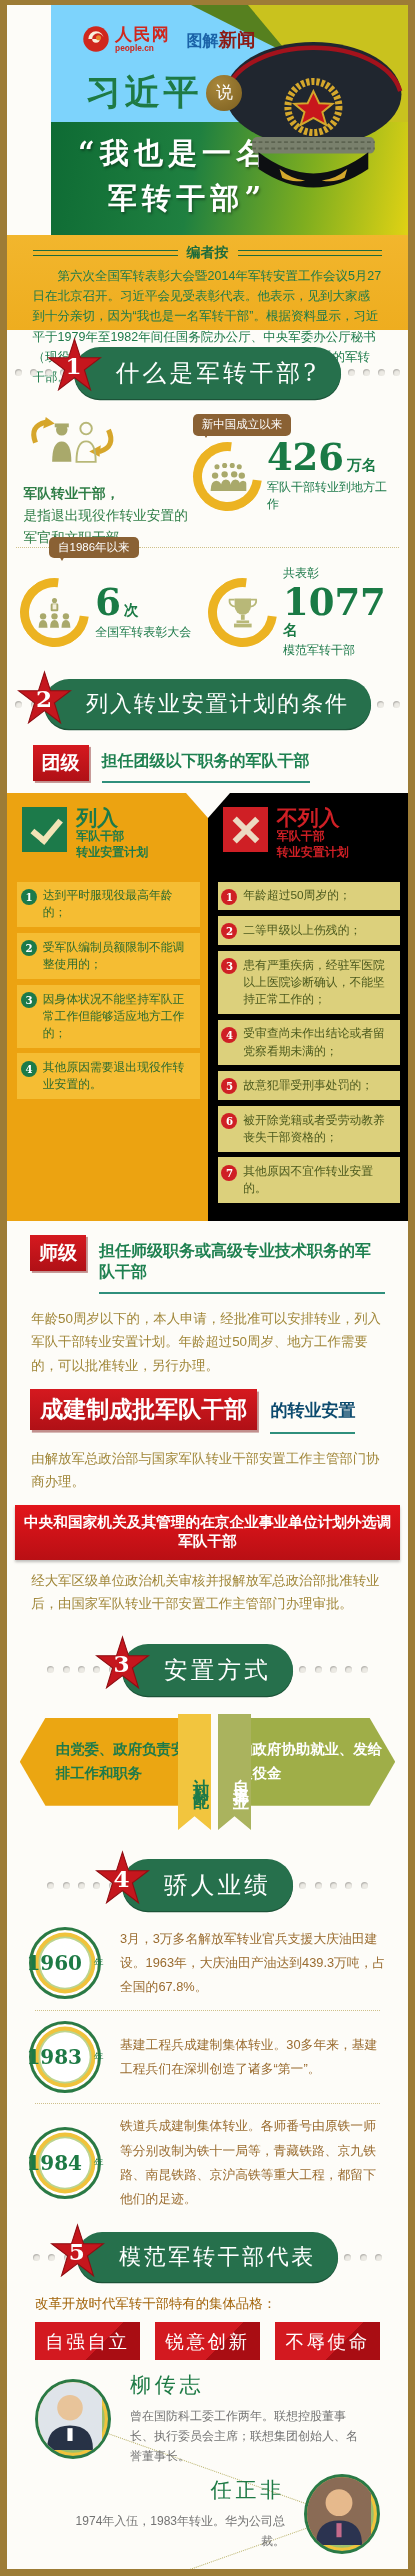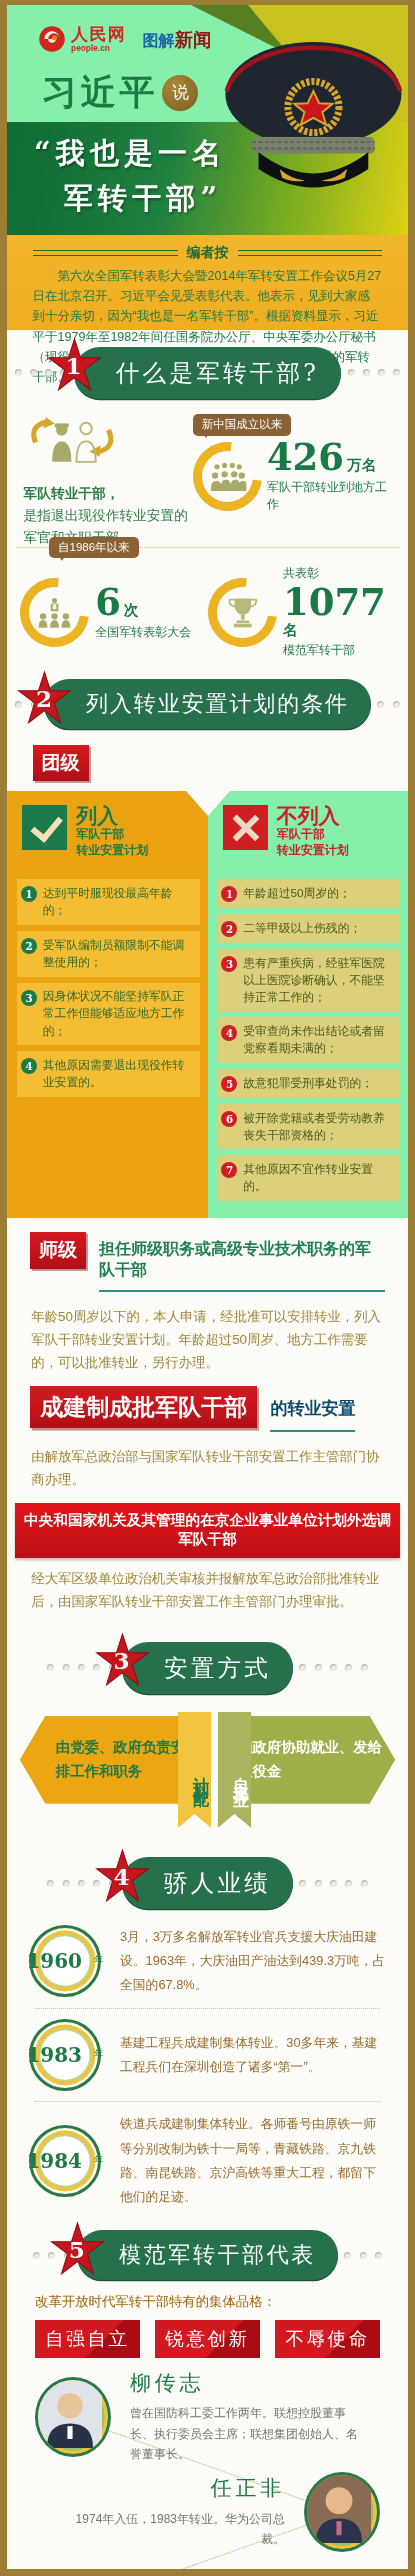--- a/index.html
+++ b/index.html
@@ -2,21 +2,21 @@
 <html style="font-size:10.2px"><head>
 <meta charset="utf-8">
 <style>
   html,body{margin:0;padding:0;background:#6b5a2e;}
   .page{width:415px;height:2576px;margin:0 auto;box-sizing:border-box;
     border-left:7.7px solid #9d7c36;border-right:7.7px solid #9d7c36;
     border-top:5.1px solid #9d7c36;border-bottom:7.7px solid #9d7c36;
     background:#fdfcf8;overflow:hidden;position:relative;
     font-family:"Liberation Sans","DejaVu Sans",sans-serif;}
   
-  .hdr{position:relative;height:230px;background:#86efac;overflow:hidden;}
+  .hdr{position:relative;height:230px;background:#7dd3fc;overflow:hidden;margin-left:44px;}
   .diag1{position:absolute;top:0;right:0;width:0;height:0;
     border-top:109px solid #56801f;border-left:217px solid transparent;}
   .diag2{position:absolute;top:0;right:0;width:0;height:0;
     border-top:192px solid #c9c21e;border-left:160px solid transparent;}
   .brand-row{position:absolute;top:20.4px;left:31px;display:flex;align-items:center;gap:16.6px;z-index:5;}
   .brand-people{display:flex;align-items:center;gap:5.1px;}
   .bp-text{line-height:1;}
   .bp-name{color:#d0271d;font-size:17px;font-weight:bold;letter-spacing:1.3px;}
   .bp-dom{color:#d0271d;font-size:8.3px;font-weight:bold;display:block;margin-top:1.3px;}
   .brand-tujie{font-weight:bold;}
@@ -73,21 +73,21 @@
   .stat-cell{display:flex;align-items:center;gap:6.4px;width:50%;}
   
   .badge-row{display:flex;align-items:flex-start;gap:13px;padding:3.8px 25.6px 10.2px;}
   .badge-sm{background:linear-gradient(180deg,#d5191f,#b01016);color:#fff;font-size:19px;
     font-weight:bold;padding:5.1px 9px;box-shadow:1.9px 1.9px 0 rgba(120,10,12,.45);white-space:nowrap;}
   .badge-head{color:#1e8050;font-size:16px;font-weight:bold;padding-top:6.4px;
     border-bottom:2.6px solid #2f8f7c;padding-bottom:9px;}
   .columns{display:flex;position:relative;}
   .col{width:50%;box-sizing:border-box;padding:12.8px 7.7px 11.5px 10.2px;}
   .col-gold{background:#eca311;}
-  .col-olive{background:#86efac;}
+  .col-olive{background:#000000;}
   .vnotch{position:absolute;top:0;left:50%;margin-left:-22px;width:0;height:0;
     border-left:22px solid transparent;border-right:22px solid transparent;
     border-top:25.6px solid #fdfcf8;z-index:3;}
   .col-head{display:flex;gap:9px;margin:1.3px 0 10.2px 5.1px;min-height:64px;}
   .mark-sq{width:45px;height:45px;flex:0 0 auto;position:relative;}
   .mark-sq.green{background:#1c7a4a;}
   .mark-sq.red{background:#cf1f25;}
   .mark-sq.green i{position:absolute;left:10.2px;top:11.5px;width:23px;height:11.5px;
     border-left:6.4px solid #f2e3b6;border-bottom:6.4px solid #f2e3b6;transform:rotate(-50deg);}
   .mark-sq.red i,.mark-sq.red b{position:absolute;left:20px;top:6.4px;width:5.8px;height:32px;background:#ecd9c2;}
@@ -351,20 +351,21 @@
       <span>列入转业安置计划的条件</span>
     </div>
     <span class="dots">
         <i class="dot"></i>
         <i class="dot"></i>
       </span>
   </div>
 
   <div class="badge-row">
     <span class="badge-sm">团级</span>
+    <span class="badge-head">担任团级以下职务的军队干部</span>
   </div>
 
   <section class="columns">
     <div class="vnotch"></div>
     <div class="col col-gold">
       <div class="col-head">
         <span class="mark-sq green">
             <i></i>
           </span>
         <div>

